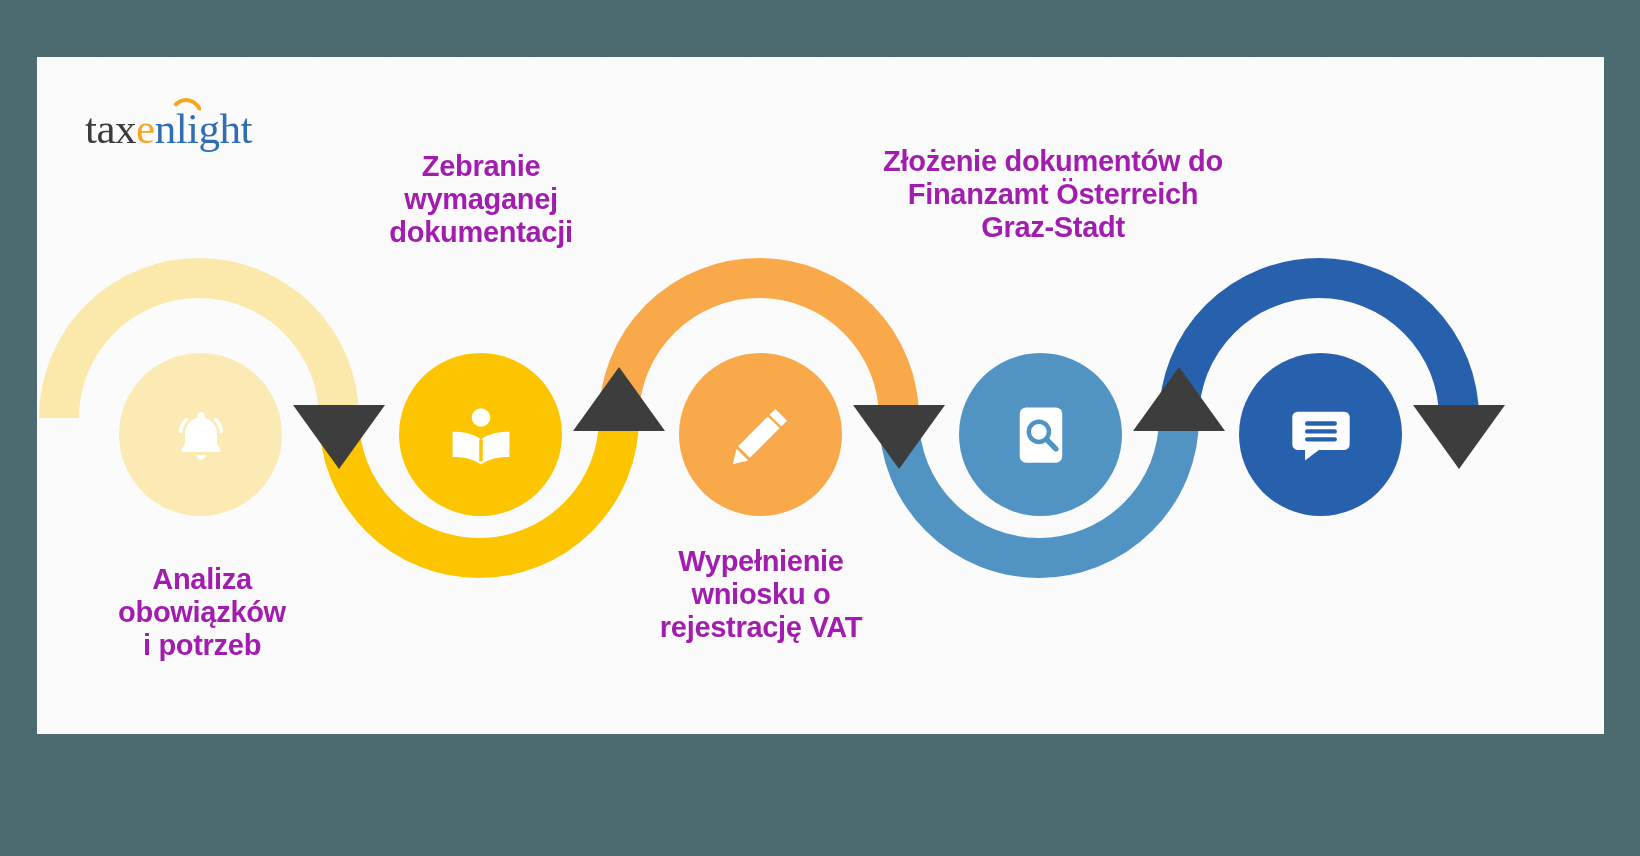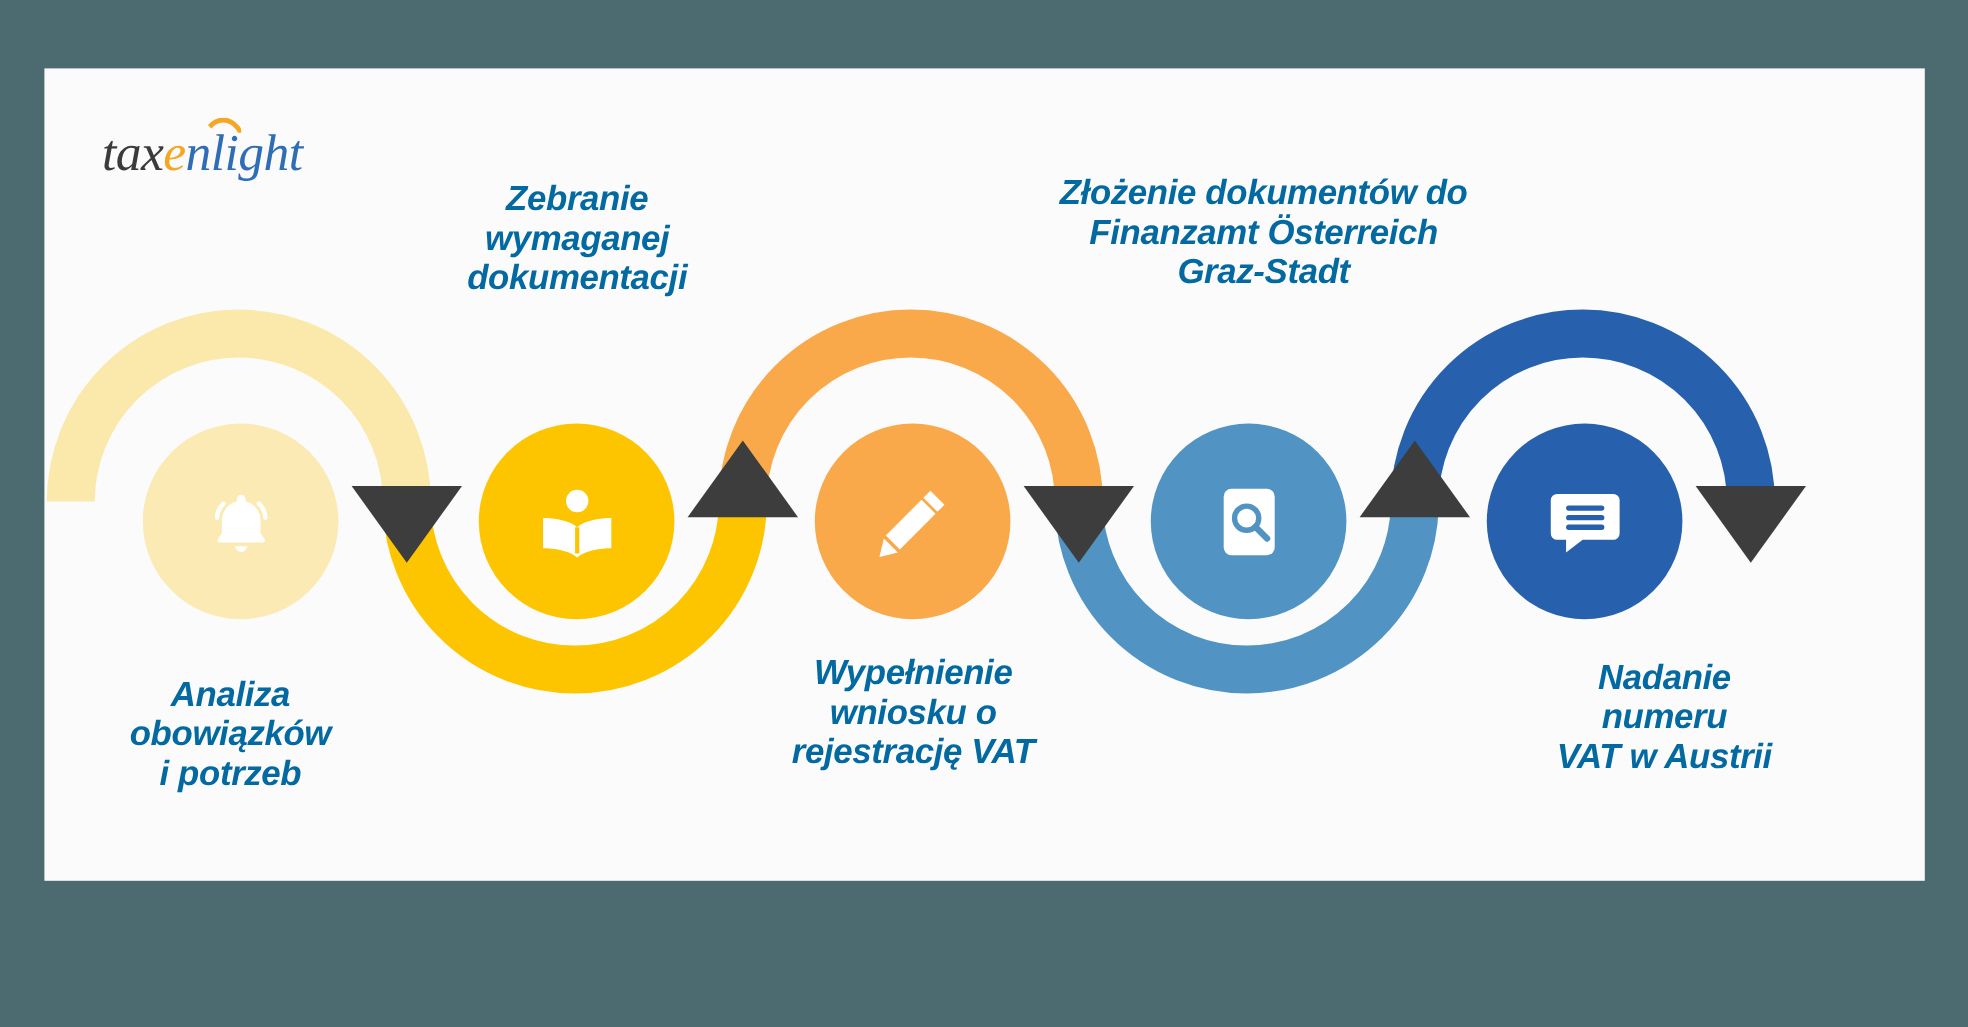--- a/index.html
+++ b/index.html
@@ -3,21 +3,21 @@
 <meta charset="utf-8">
 <style>
   html,body{margin:0;padding:0;}
   body{
     width:1640px;height:856px;
     background:#4c6b70;
     font-family:"Liberation Sans", sans-serif;
     overflow:hidden;
   }
   #canvas{
-    position:absolute;left:0;top:0;width:1640px;height:736px;font-style:italic;
+    position:absolute;left:0;top:0;width:1640px;height:736px;
   }
   #card{
     position:absolute;
     left:37px;top:57px;
     width:1567px;height:677px;
     background:#fbfbfb;
   }
   
   #card::before{
     content:"";
@@ -64,21 +64,21 @@
     border-radius:50%;
     z-index:3;
     display:flex;align-items:center;justify-content:center;
   }
   .node svg{display:block;}
 
   
   .label{
     position:absolute;
     text-align:center;
-    color:#0369a1;
+    color:#a21caf;
     font-weight:bold;
     font-size:29px;
     line-height:1.13;
     letter-spacing:-0.3px;
     z-index:5;
     white-space:pre-line;
   }
 </style>
 </head>
 <body>
@@ -167,34 +167,31 @@
 
     <div class="node" style="left:1202px;top:296px;width:163px;height:163px;background:#2760ad;">
       <svg width="68" height="68" viewBox="0 0 64 64">
         <path d="M10 10h44a5 5 0 0 1 5 5v26a5 5 0 0 1-5 5H30l-13 10V46h-7a5 5 0 0 1-5-5V15a5 5 0 0 1 5-5z" fill="#ffffff"></path>
         <rect x="17" y="19" width="30" height="4.2" rx="2.1" fill="#2760ad"></rect>
         <rect x="17" y="26.5" width="30" height="4.2" rx="2.1" fill="#2760ad"></rect>
         <rect x="17" y="34" width="30" height="4.2" rx="2.1" fill="#2760ad"></rect>
       </svg>
     </div>
 
-    <div class="label" style="left:35px;top:506px;width:240px;">Analiza
+    <div class="label" style="left:45px;top:506px;width:240px;">Analiza
 obowiązków
 i potrzeb</div>
 
     <div class="label" style="left:316px;top:93px;width:256px;">Zebranie
 wymaganej
 dokumentacji</div>
 
     <div class="label" style="left:570px;top:488px;width:308px;">Wypełnienie
 wniosku o
 rejestrację VAT</div>
 
     <div class="label" style="left:742px;top:88px;width:548px;">Złożenie dokumentów do
 Finanzamt Österreich
 Graz-Stadt</div>
 
-    <div class="label" style="left:1205px;top:492px;width:290px;">Nadanie
-numeru
-VAT w Austrii</div>
 
   </div>
 </div>
 
 </body></html>

